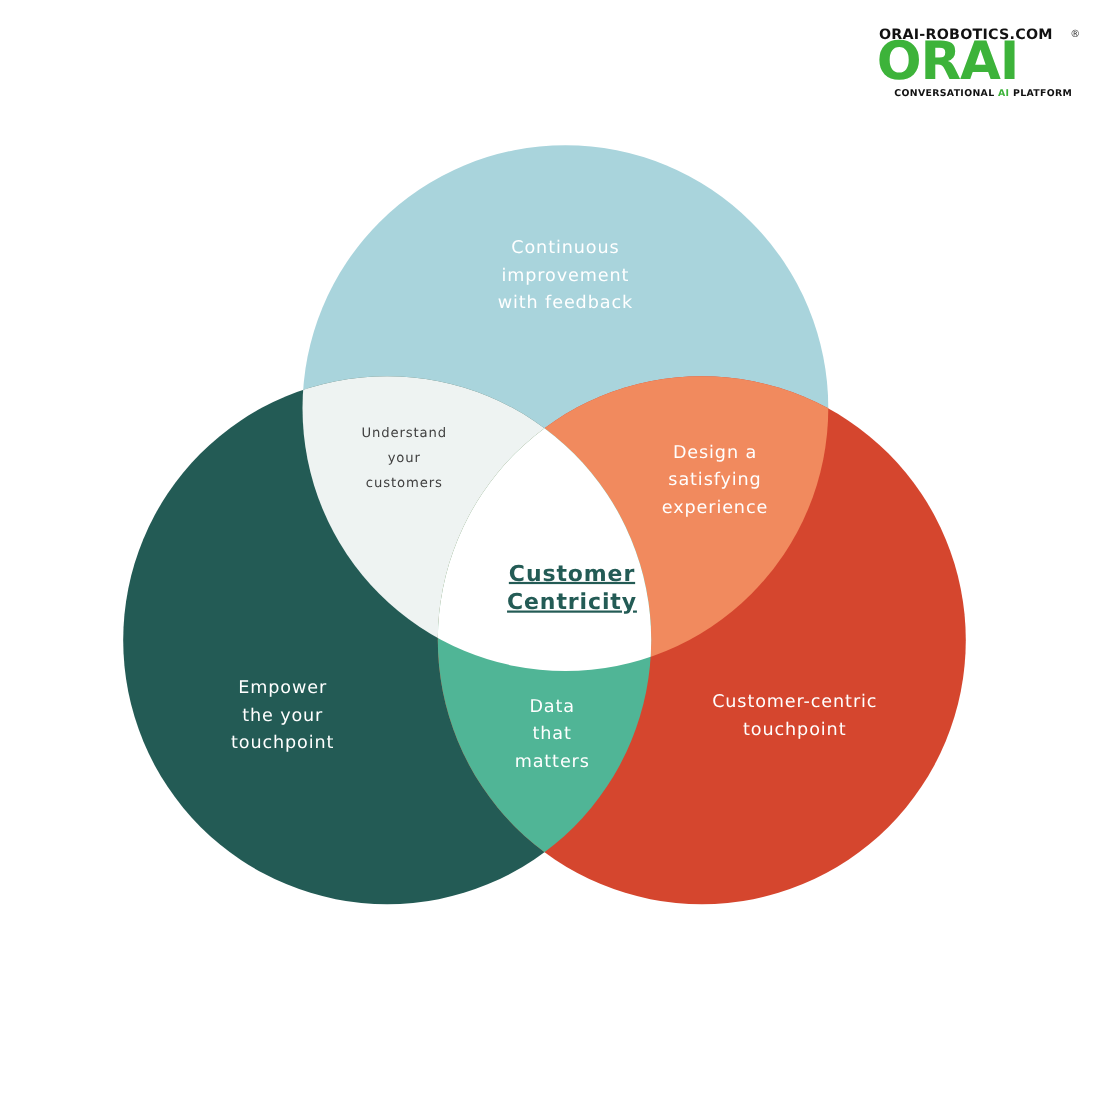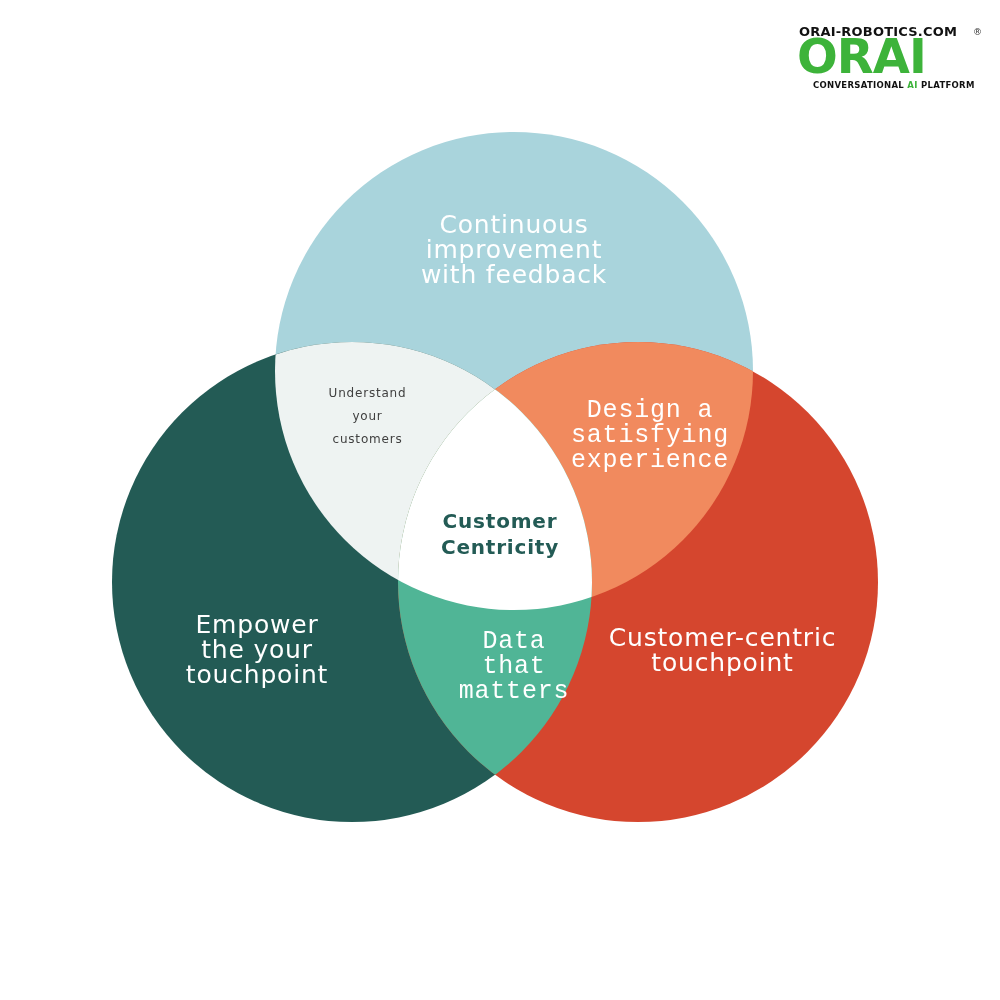--- a/index.html
+++ b/index.html
@@ -1,18 +1,18 @@
 <!DOCTYPE html>
 <html><head>
   <meta charset="utf-8">
   <style>
     html, body { margin: 0; padding: 0; background: #ffffff; }
     body { width: 1000px; height: 1000px; position: relative; overflow: hidden; font-family: "DejaVu Sans", sans-serif; }
     #venn { position: absolute; left: 0; top: 0; }
-    .lbl { position: absolute; text-align: center; line-height: 25px; font-size: 25px; letter-spacing: 0.8px; white-space: pre-line; font-family: "DejaVu Sans", sans-serif; }
+    .lbl { position: absolute; text-align: center; line-height: 25px; font-size: 16px; letter-spacing: 0.8px; white-space: pre-line; font-family: "DejaVu Sans", sans-serif; }
     .lbl.light { color: #ffffff; }
     .lbl.dark { color: #404040; font-size: 12px; line-height: 23px; }
     .lbl.center { color: #235b55; font-weight: bold; font-size: 20px; line-height: 26px; }
     
     .logo { position: absolute; left: 797px; top: 24px; width: 190px; height: 70px; }
     .logo .url { position: absolute; left: 2px; top: 0; font-size: 13px; font-weight: bold; color: #111; letter-spacing: 0.2px; font-family: "DejaVu Sans", sans-serif; }
     .logo .brand { position: absolute; left: 0; top: 4px; font-size: 48px; font-weight: bold; color: #3db33a; letter-spacing: -1px; font-family: "DejaVu Sans", sans-serif; line-height: 56px; }
     .logo .tag { position: absolute; left: 16px; top: 56px; font-size: 8.5px; font-weight: bold; color: #111; letter-spacing: 0.3px; font-family: "DejaVu Sans", sans-serif; white-space: nowrap; }
     .logo .tag .ai { color: #3db33a; }
     .logo .tm { position: absolute; left: 176px; top: 3px; font-size: 9px; color: #333; }
@@ -58,27 +58,27 @@
 improvement
 with feedback</div>
 <div class="lbl light" style="left:147px; top:612px; width:220px;">Empower
 the your
 touchpoint</div>
 <div class="lbl light" style="left:580px; top:625px; width:285px;">Customer-centric
 touchpoint</div>
 <div class="lbl dark" style="left:280px; top:382px; width:175px;">Understand
 your
 customers</div>
-<div class="lbl light" style="left:565px; top:398px; width:170px;font-family:Liberation Mono, monospace;">Design a
+<div class="lbl light" style="left:565px; top:398px; width:170px;">Design a
 satisfying
 experience</div>
-<div class="lbl light" style="left:444px; top:629px; width:140px;font-family:Liberation Mono, monospace;">Data
+<div class="lbl light" style="left:432px; top:629px; width:140px;">Data
 that
 matters</div>
-<div class="lbl center" style="left:400px; top:508px; width:200px;">Customer
+<div class="lbl center" style="left:420px; top:508px; width:200px;text-decoration:underline;">Customer
 Centricity</div>
 
 <div class="logo">
   <div class="url">ORAI-ROBOTICS.COM</div>
   <div class="brand">ORAI</div>
   <div class="tm">®</div>
   <div class="tag"><span>CONVERSATIONAL </span><span class="ai">AI</span><span> PLATFORM</span></div>
 </div>
 
 </body></html>

